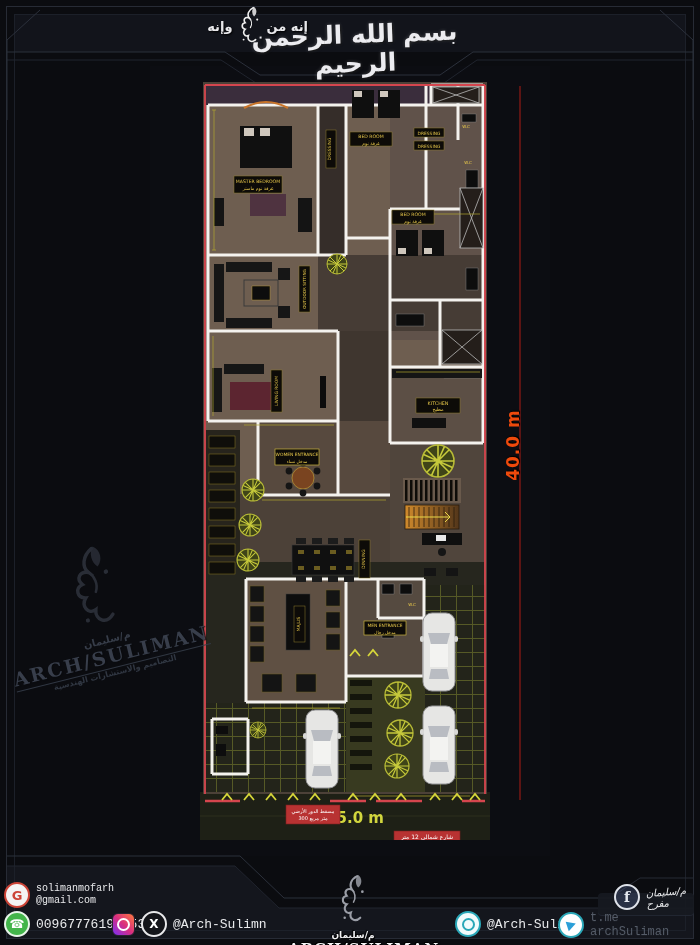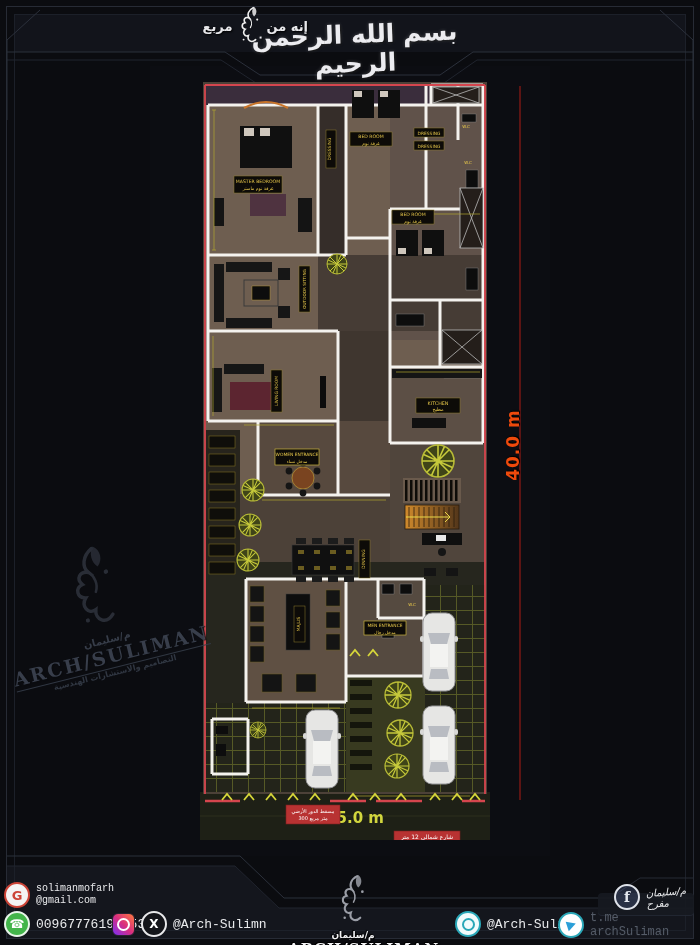--- a/index.html
+++ b/index.html
@@ -80,21 +80,21 @@
     <path d="M610,898 L640,878 H693" stroke="#262a34" fill="none"></path>
     <path d="M7,120 L7,40 L40,10" stroke="#2b303b" fill="none"></path>
     <path d="M693,120 L693,40 L660,10" stroke="#2b303b" fill="none"></path>
   </svg>
 
   <div class="abs tagline">
     <span>إنه من</span>
     <svg width="26" height="40" style="color:#efefef">
         <use href="#swirl"></use>
       </svg>
-    <span>مربع</span>
+    <span>وإنه</span>
   </div>
 
   <div class="abs bismillah">بسم الله الرحمن الرحيم</div>
 
   <svg class="abs" viewBox="0 0 290 762" width="290" height="762" style="left:200px;top:78px">
     <defs>
       <g id="palm">
         <circle r="10" fill="#3f4418" stroke="#b7ba36" stroke-width="1"></circle>
         <path d="M0,-10 L0,10 M-10,0 L10,0 M-7,-7 L7,7 M-7,7 L7,-7 M0,0 L4,-9 M0,0 L-4,9 M0,0 L9,4 M0,0 L-9,-4" stroke="#c6c93b" stroke-width="1" fill="none"></path>
       </g>

